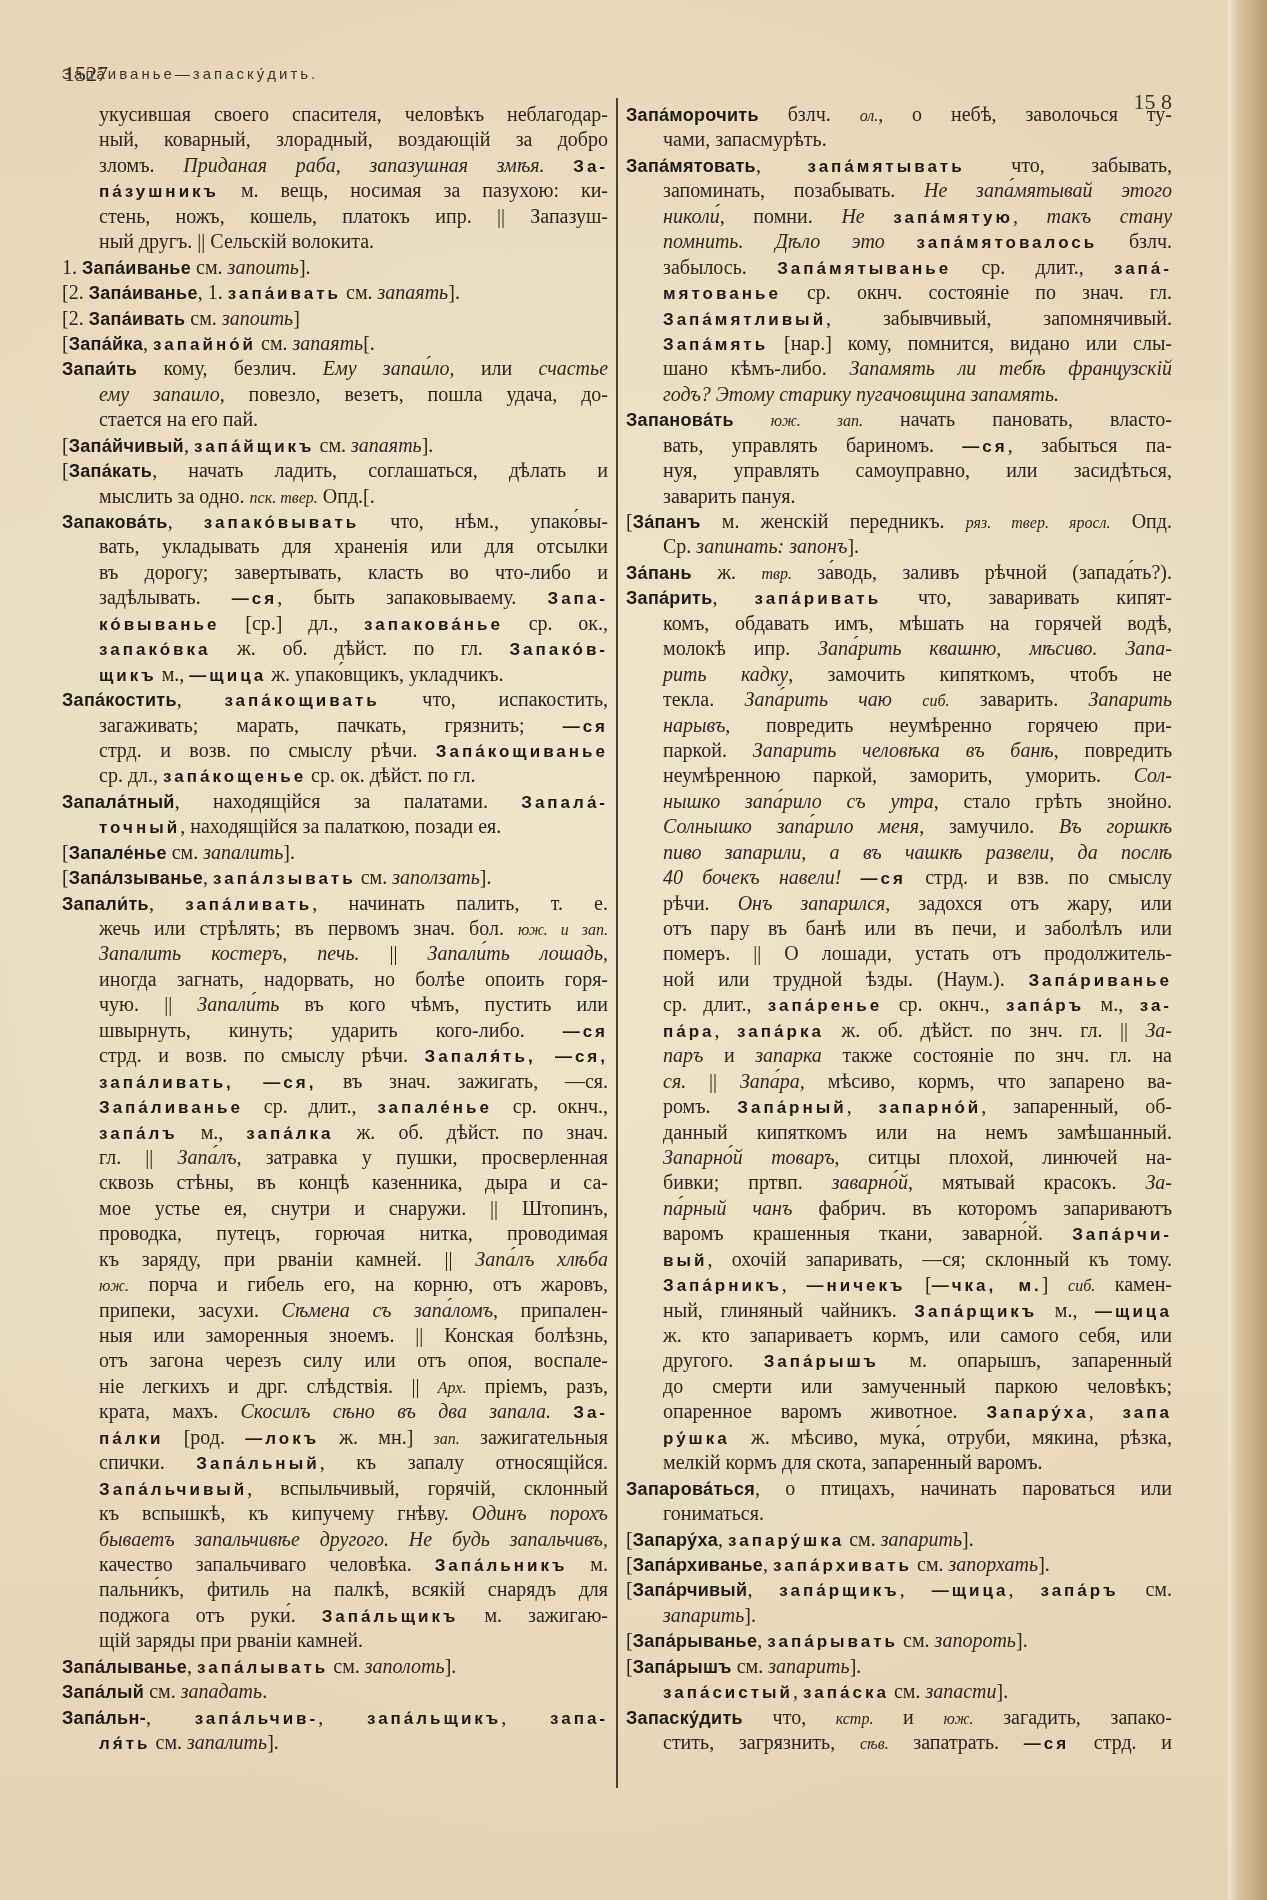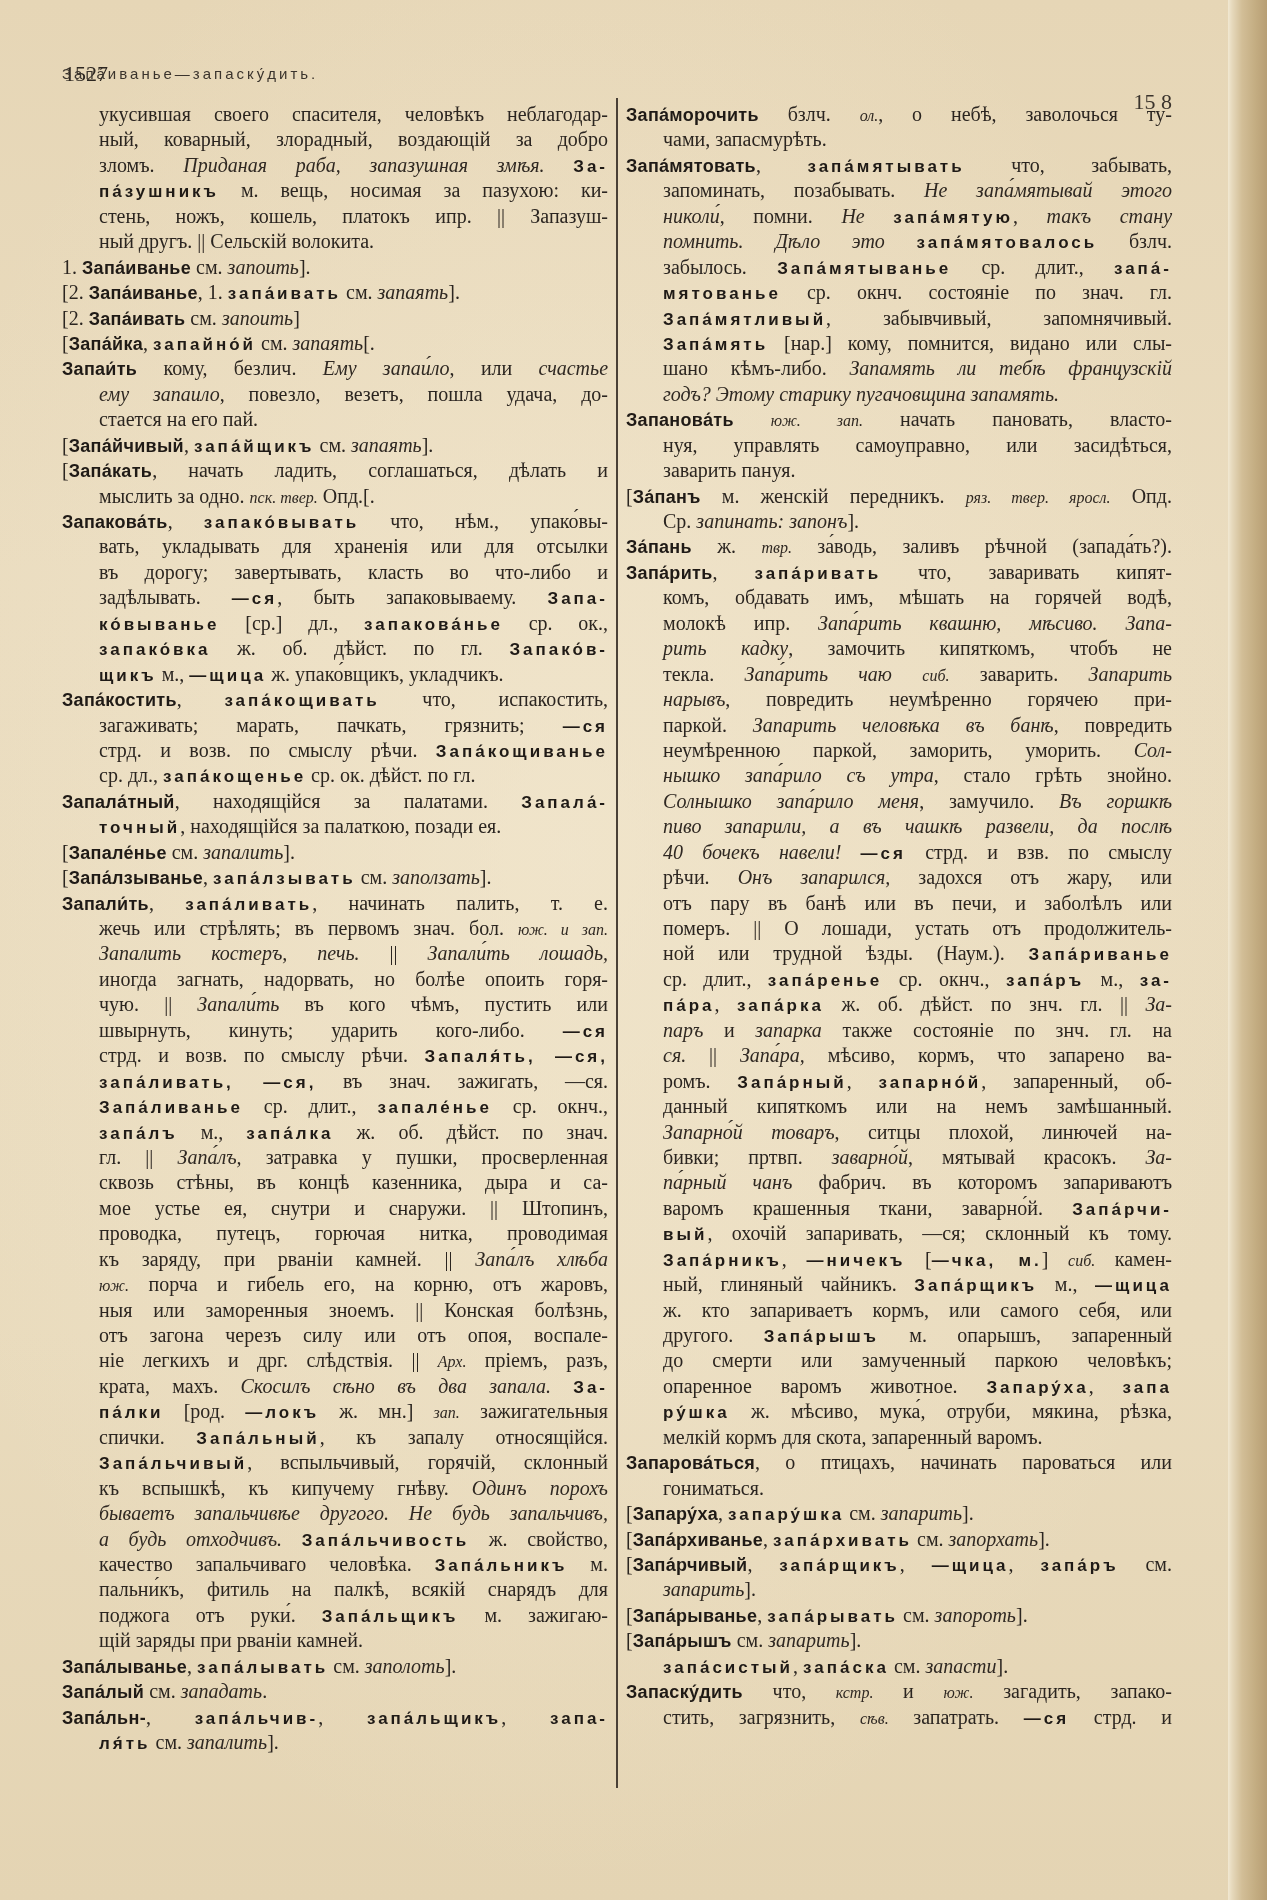--- a/index.html
+++ b/index.html
@@ -109,30 +109,30 @@
       <div class="line"><span class="r">стрд. и возв. по смыслу рѣчи. </span><span class="bs">Запаля́ть, —ся,</span></div>
       <div class="line"><span class="bs">запа́ливать, —ся,</span><span class="r"> въ знач. зажигать, —ся.</span></div>
       <div class="line"><span class="bs">Запа́ливанье</span><span class="r"> ср. длит., </span><span class="bs">запале́нье</span><span class="r"> ср. окнч.,</span></div>
       <div class="line"><span class="bs">запа́лъ</span><span class="r"> м., </span><span class="bs">запа́лка</span><span class="r"> ж. об. дѣйст. по знач.</span></div>
       <div class="line"><span class="r">гл. || </span><span class="i">Запа́лъ,</span><span class="r"> затравка у пушки, просверленная</span></div>
       <div class="line"><span class="r">сквозь стѣны, въ концѣ казенника, дыра и са-</span></div>
       <div class="line"><span class="r">мое устье ея, снутри и снаружи. || Штопинъ,</span></div>
       <div class="line"><span class="r">проводка, путецъ, горючая нитка, проводимая</span></div>
       <div class="line"><span class="r">къ заряду, при рваніи камней. || </span><span class="i">Запа́лъ хлѣба</span></div>
       <div class="line"><span class="a">юж.</span><span class="r"> порча и гибель его, на корню, отъ жаровъ,</span></div>
+      <div class="line"><span class="r">припеки, засухи. </span><span class="i">Сѣмена съ запа́ломъ</span><span class="r">, припален-</span></div>
       <div class="line"><span class="r">ныя или заморенныя зноемъ. || Конская болѣзнь,</span></div>
       <div class="line"><span class="r">отъ загона черезъ силу или отъ опоя, воспале-</span></div>
       <div class="line"><span class="r">ніе легкихъ и дрг. слѣдствія. || </span><span class="a">Арх.</span><span class="r"> пріемъ, разъ,</span></div>
       <div class="line"><span class="r">крата, махъ. </span><span class="i">Скосилъ сѣно въ два запала.</span><span class="r"> </span><span class="bs">За-</span></div>
       <div class="line"><span class="bs">па́лки</span><span class="r"> [род. </span><span class="bs">—локъ</span><span class="r"> ж. мн.] </span><span class="a">зап.</span><span class="r"> зажигательныя</span></div>
       <div class="line"><span class="r">спички. </span><span class="bs">Запа́льный</span><span class="r">, къ запалу относящійся.</span></div>
       <div class="line"><span class="bs">Запа́льчивый</span><span class="r">, вспыльчивый, горячій, склонный</span></div>
       <div class="line"><span class="r">къ вспышкѣ, къ кипучему гнѣву. </span><span class="i">Одинъ порохъ</span></div>
       <div class="line"><span class="i">бываетъ запальчивѣе другого. Не будь запальчивъ,</span></div>
-      <div class="line"><span class="i">а будь отходчивъ.</span><span class="r"> </span><span class="bs">Запа́льчивость</span><span class="r"> ж. свойство,</span></div>
       <div class="line"><span class="r">качество запальчиваго человѣка. </span><span class="bs">Запа́льникъ</span><span class="r"> м.</span></div>
       <div class="line"><span class="r">пальни́къ, фитиль на палкѣ, всякій снарядъ для</span></div>
       <div class="line"><span class="r">поджога отъ руки́. </span><span class="bs">Запа́льщикъ</span><span class="r"> м. зажигаю-</span></div>
       <div class="line end"><span class="r">щій заряды при рваніи камней.</span></div>
       <div class="line hd end"><span class="b">Запа́лыванье</span><span class="r">, </span><span class="bs">запа́лывать</span><span class="r"> см. </span><span class="i">заполоть</span><span class="r">].</span></div>
       <div class="line hd end"><span class="b">Запа́лый</span><span class="r"> см. </span><span class="i">западать</span><span class="r">.</span></div>
       <div class="line hd"><span class="b">Запа́льн-</span><span class="r">, </span><span class="bs">запа́льчив-</span><span class="r">, </span><span class="bs">запа́льщикъ</span><span class="r">, </span><span class="bs">запа-</span></div>
       <div class="line end"><span class="bs">ля́ть</span><span class="r"> см. </span><span class="i">запалить</span><span class="r">].</span></div>
     </div>
   <div class="divider"></div>
@@ -143,20 +143,21 @@
       <div class="line"><span class="r">запоминать, позабывать. </span><span class="i">Не запа́мятывай этого</span></div>
       <div class="line"><span class="i">николи́</span><span class="r">, помни. </span><span class="i">Не</span><span class="r"> </span><span class="bs">запа́мятую</span><span class="r">, </span><span class="i">такъ стану</span></div>
       <div class="line"><span class="i">помнить. Дѣло это</span><span class="r"> </span><span class="bs">запа́мятовалось</span><span class="r"> бзлч.</span></div>
       <div class="line"><span class="r">забылось. </span><span class="bs">Запа́мятыванье</span><span class="r"> ср. длит., </span><span class="bs">запа́-</span></div>
       <div class="line"><span class="bs">мятованье</span><span class="r"> ср. окнч. состояніе по знач. гл.</span></div>
       <div class="line"><span class="bs">Запа́мятливый</span><span class="r">, забывчивый, запомнячивый.</span></div>
       <div class="line"><span class="bs">Запа́мять</span><span class="r"> [нар.] кому, помнится, видано или слы-</span></div>
       <div class="line"><span class="r">шано кѣмъ-либо. </span><span class="i">Запамять ли тебѣ французскій</span></div>
       <div class="line end"><span class="i">годъ? Этому старику пугачовщина запамять.</span></div>
       <div class="line hd"><span class="b">Запанова́ть</span><span class="r"> </span><span class="a">юж. зап.</span><span class="r"> начать пановать, власто-</span></div>
+      <div class="line"><span class="r">вать, управлять бариномъ. </span><span class="bs">—ся</span><span class="r">, забыться па-</span></div>
       <div class="line"><span class="r">нуя, управлять самоуправно, или засидѣться,</span></div>
       <div class="line end"><span class="r">заварить пануя.</span></div>
       <div class="line hd"><span class="r">[</span><span class="b">За́панъ</span><span class="r"> м. женскій передникъ. </span><span class="a">ряз. твер. яросл.</span><span class="r"> Опд.</span></div>
       <div class="line end"><span class="r">Ср. </span><span class="i">запинать: запонъ</span><span class="r">].</span></div>
       <div class="line hd"><span class="b">За́пань</span><span class="r"> ж. </span><span class="a">твр.</span><span class="r"> за́водь, заливъ рѣчной (запада́ть?).</span></div>
       <div class="line hd"><span class="b">Запа́рить</span><span class="r">, </span><span class="bs">запа́ривать</span><span class="r"> что, заваривать кипят-</span></div>
       <div class="line"><span class="r">комъ, обдавать имъ, мѣшать на горячей водѣ,</span></div>
       <div class="line"><span class="r">молокѣ ипр. </span><span class="i">Запа́рить квашню, мѣсиво. Запа-</span></div>
       <div class="line"><span class="i">рить кадку</span><span class="r">, замочить кипяткомъ, чтобъ не</span></div>
       <div class="line"><span class="r">текла. </span><span class="i">Запа́рить чаю</span><span class="r"> </span><span class="a">сиб.</span><span class="r"> заварить. </span><span class="i">Запарить</span></div>

